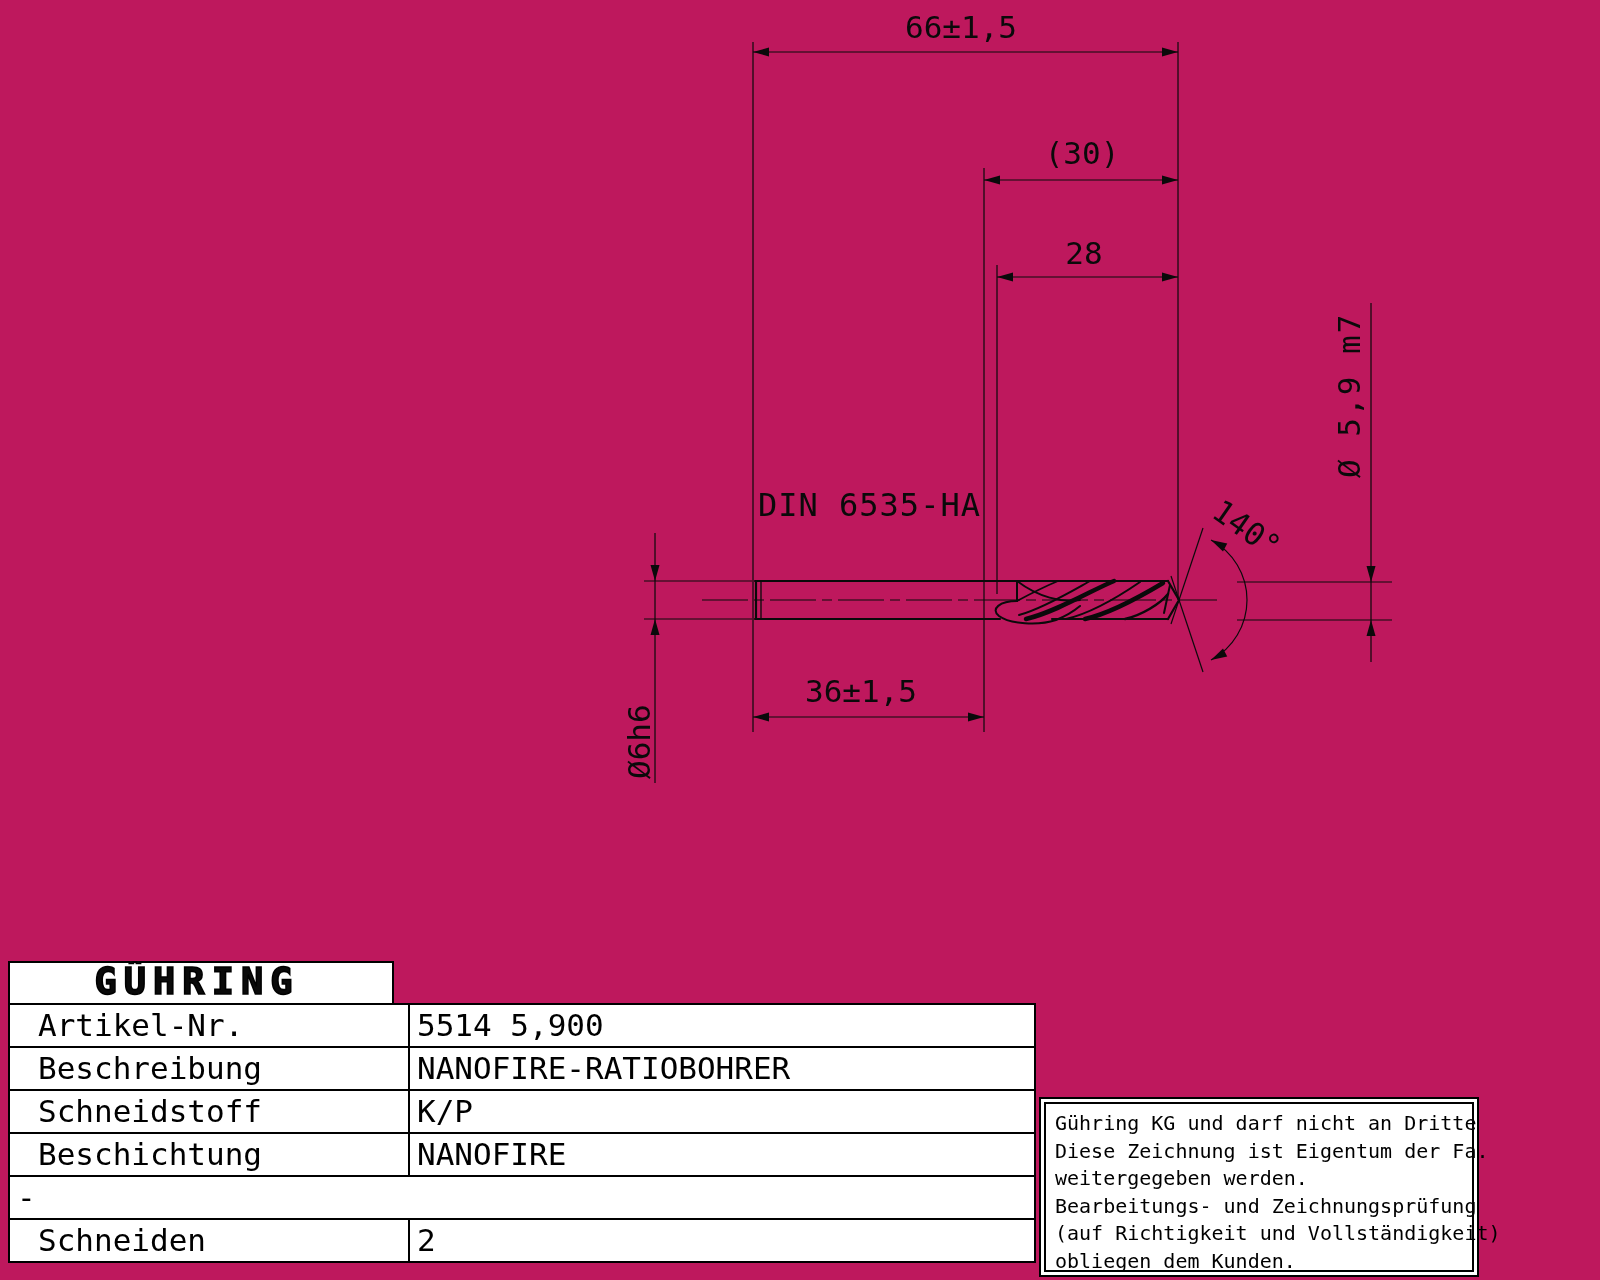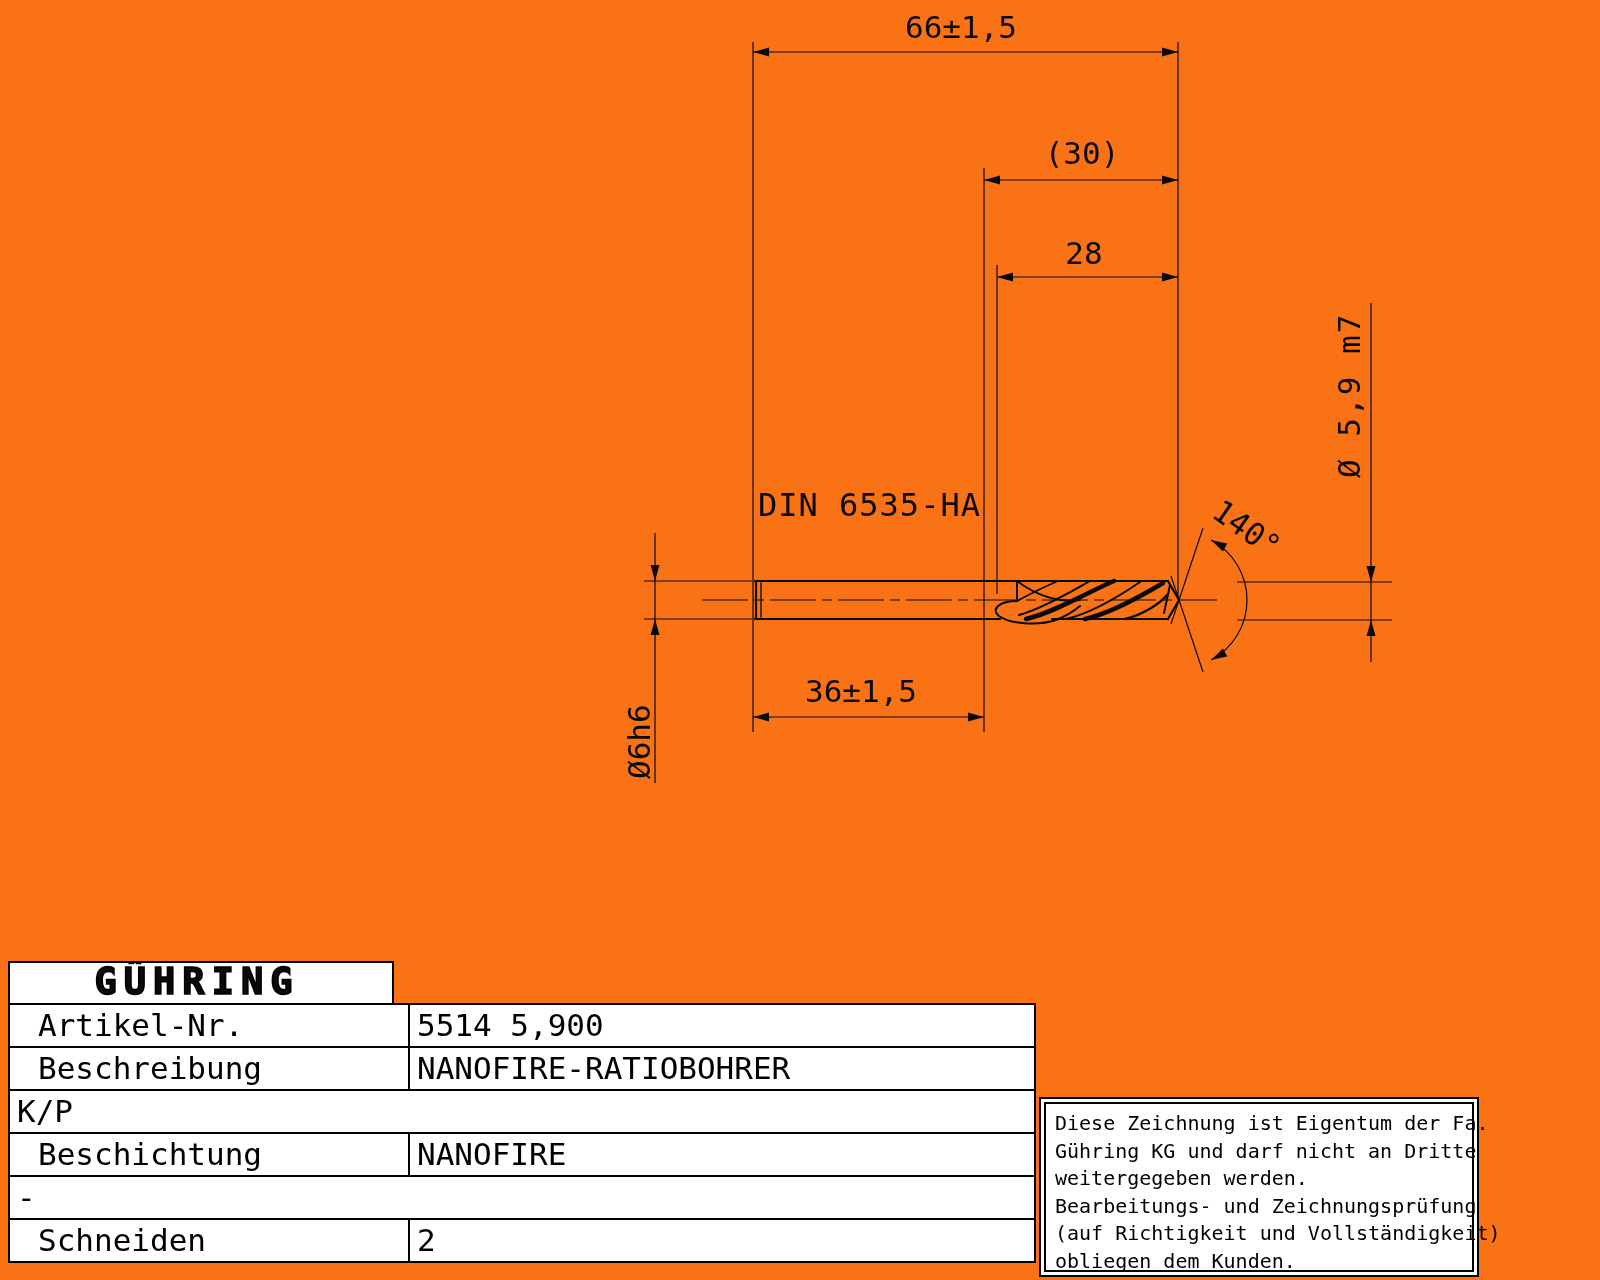--- a/index.html
+++ b/index.html
@@ -1,16 +1,16 @@
 <!DOCTYPE html>
 <html><head>
 <meta charset="utf-8">
 <style>
   html,body{margin:0;padding:0;background:#fff;}
-  #stage{position:relative;width:1600px;height:1280px;background:#f97316;overflow:hidden;
+  #stage{position:relative;width:1600px;height:1280px;background:#be185d;overflow:hidden;
          font-family:"DejaVu Sans Mono","Liberation Mono",monospace;color:#000;}
   svg{position:absolute;left:0;top:0;}
   svg text{fill:#0a0a0a;font-family:"DejaVu Sans Mono","Liberation Mono",monospace;}
   .dimtxt{font-size:31px;}
   .dintxt{font-size:32px;letter-spacing:1px;}
 
   
   .ttable{position:absolute;left:8px;top:961px;width:1028px;}
   .logo-cell{width:382px;height:42px;border:2px solid #000;border-bottom:none;background:#fff;text-align:center;}
   .trow{display:flex;width:1024px;height:41px;border:2px solid #000;margin-top:-2px;background:#fff;}
@@ -119,39 +119,40 @@
 
     <div class="trow">
       <div class="tlabel">Artikel-Nr.</div>
       <div class="tvalue">5514 5,900</div>
     </div>
     <div class="trow">
       <div class="tlabel">Beschreibung</div>
       <div class="tvalue">NANOFIRE-RATIOBOHRER</div>
     </div>
     <div class="trow">
+      <div class="tlabel">Schneidstoff</div>
       <div class="tvalue">K/P</div>
     </div>
     <div class="trow">
       <div class="tlabel">Beschichtung</div>
       <div class="tvalue">NANOFIRE</div>
     </div>
     <div class="trow">
       <div class="tvalue">-</div>
     </div>
     <div class="trow">
       <div class="tlabel">Schneiden</div>
       <div class="tvalue">2</div>
     </div>
   </div>
 
   <div class="notebox">
     <div class="notebox-inner">
+      <div class="noteline">Gühring KG und darf nicht an Dritte</div>
       <div class="noteline">Diese Zeichnung ist Eigentum der Fa.</div>
-      <div class="noteline">Gühring KG und darf nicht an Dritte</div>
       <div class="noteline">weitergegeben werden.</div>
       <div class="noteline">Bearbeitungs- und Zeichnungsprüfung</div>
       <div class="noteline">(auf Richtigkeit und Vollständigkeit)</div>
       <div class="noteline">obliegen dem Kunden.</div>
     </div>
   </div>
 
 </div>
 
 </body></html>

